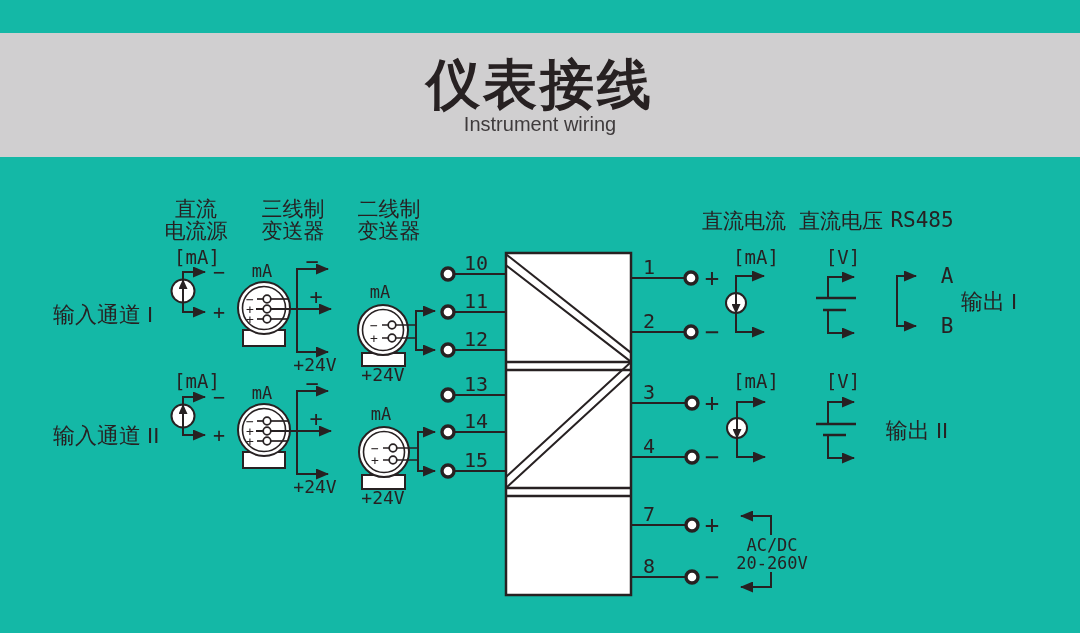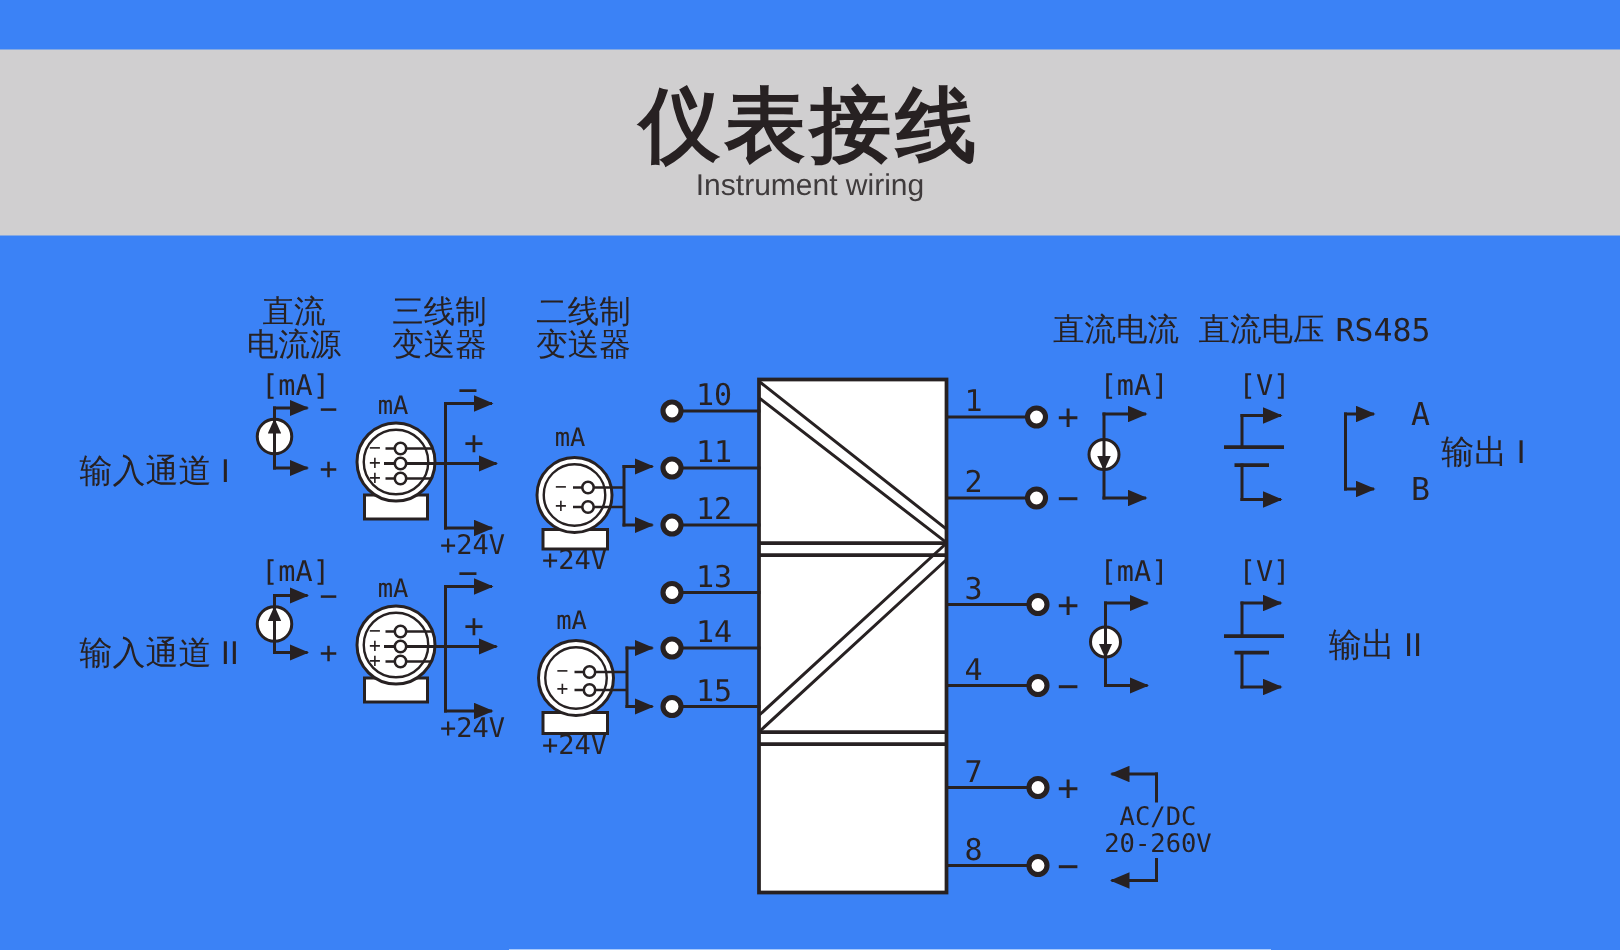--- a/index.html
+++ b/index.html
@@ -1,16 +1,16 @@
 <!DOCTYPE html>
 <html><head>
 <meta charset="utf-8">
 <style>
   html,body{margin:0;padding:0;background:#fff;}
-  .stage{width:1080px;height:633px;position:relative;background:#3b82f6;overflow:hidden;text-align:center;}
+  .stage{width:1080px;height:633px;position:relative;background:#14b8a6;overflow:hidden;text-align:center;}
   svg{display:block;}
   svg text{fill:#272122;text-anchor:middle;font-family:"DejaVu Sans Mono",monospace;}
   .cjk{font-family:"Liberation Sans",sans-serif;}
   .vc{dominant-baseline:central;}
   .st{text-anchor:start;}
   .b{font-weight:bold;}
   .s13{font-size:13px}.s17{font-size:17px}.s18{font-size:18px}.s19{font-size:19px}
   .s20{font-size:20px}.s21{font-size:21px}.s22{font-size:22px}.s24{font-size:24px}
   .title{font-size:54px;letter-spacing:3px;}
   .sub{font-size:20px;fill:#3f3b3c;}

